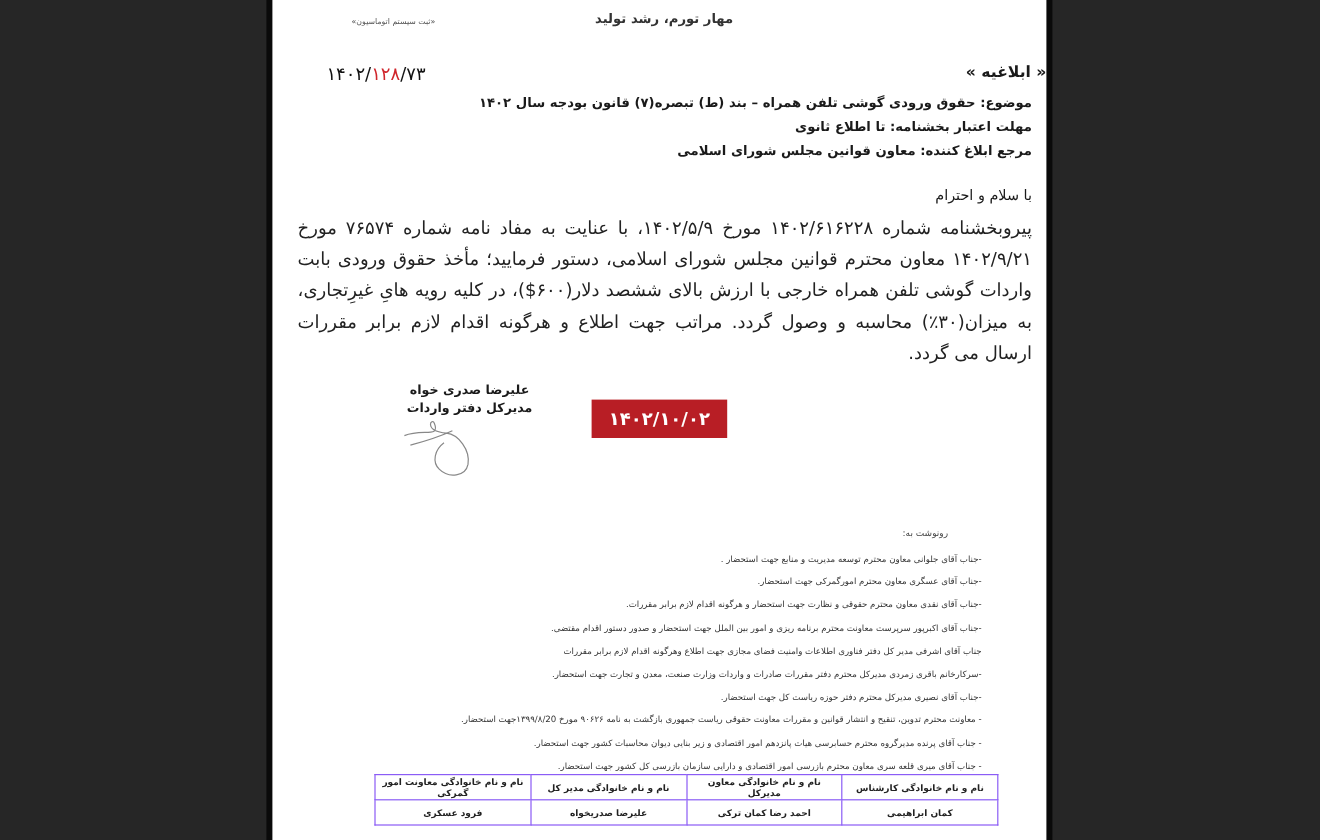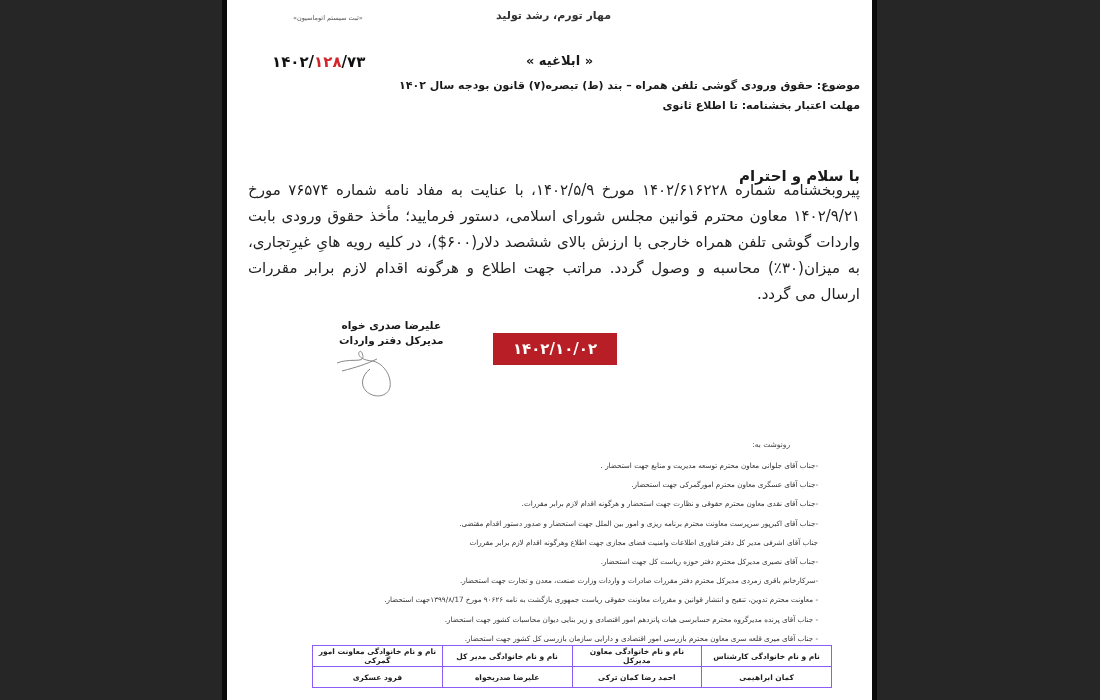--- a/index.html
+++ b/index.html
@@ -16,37 +16,37 @@
   .page {
     position: absolute; left: 227px; top: 0; width: 645px; height: 700px;
     background: #ffffff;
     color: #1a1a1a;
     direction: rtl;
     overflow: hidden;
   }
   .abs { position: absolute; white-space: nowrap; }
   .slogan { top: 9px; left: 0; right: 0; text-align: center; font-size: 11px; font-weight: bold; color: #333; padding-left: 8px;}
   .system-note { top: 14px; left: 66px; font-size: 6.5px; color: #555; }
-  .title { top: 53px; left: 0; right: 0; text-align: center; font-size: 13px; font-weight: bold; padding-left: 20px; }
-  .refnum { top: 53px; left: 45px; font-size: 15px; font-weight: bold; direction: ltr; color: #111; letter-spacing: 0.5px;}
+  .title { top: 53px; left: 0; right: 0; font-size: 13px; font-weight: bold; padding-left: 20px; }
+  .refnum { top: 53px; left: 45px; font-size: 15px; font-weight: normal; direction: ltr; color: #111; letter-spacing: 0.5px;}
   .refnum .red { color: #d0262c; }
   .meta { right: 12px; font-size: 11px; font-weight: bold; }
   .meta.m1 { top: 79px; }
   .meta.m2 { top: 99px; }
   .meta.m3 { top: 119px; }
-  .greeting { top: 167px; right: 12px; font-size: 15px; font-weight: bold; }
+  .greeting { top: 156px; right: 12px; font-size: 12px; font-weight: normal; }
   .body-text {
     position: absolute; top: 177px; right: 12px; width: 612px;
     font-size: 15px; line-height: 26px; text-align: justify;
     color: #222; white-space: normal;
   }
   .signer { top: 318px; left: 95px; text-align: center; font-size: 10.5px; font-weight: bold; line-height: 15px; margin-left: 17px; }
   .signature { top: 345px; left: 95px; width: 110px; height: 55px; }
   .date-stamp {
-    top: 333px; left: 266px; width: 124px; height: 32px;
+    top: 333px; left: 266px; width: 113px; height: 32px;
     background: #b81e25; color: #fff; font-size: 15px; font-weight: bold;
     display: flex; align-items: center; justify-content: center; direction: ltr;
   }
   .cc-title { top: 440px; right: 82px; font-size: 7.5px; color: #444; }
   .cc-list { position: absolute; top: 456px; right: 54px; font-size: 7.2px; color: #333; line-height: 19.2px; }
   .cc-list div { white-space: nowrap; }
   .sig-table {
     position: absolute; top: 645px; right: 40px; width: 520px;
     border-collapse: collapse; font-size: 7.5px; font-weight: bold; color: #222;
   }
@@ -60,20 +60,21 @@
 <div class="page">
 
   <div class="abs slogan">مهار تورم، رشد تولید</div>
   <div class="abs system-note">«ثبت سیستم اتوماسیون»</div>
 
   <div class="abs title">« ابلاغیه »</div>
   <div class="abs refnum"><span>۱۴۰۲/</span><span class="red">۱۲۸</span><span>/۷۳</span></div>
 
   <div class="abs meta m1">موضوع: حقوق ورودی گوشی تلفن همراه – بند (ط) تبصره(۷) قانون بودجه سال ۱۴۰۲</div>
   <div class="abs meta m2">مهلت اعتبار بخشنامه: تا اطلاع ثانوی</div>
+  <div class="abs meta m3">مرجع ابلاغ کننده: معاون قوانین مجلس شورای اسلامی</div>
 
   <div class="abs greeting">با سلام و احترام</div>
   <div class="body-text">پیروبخشنامه شماره ۱۴۰۲/۶۱۶۲۲۸ مورخ ۱۴۰۲/۵/۹، با عنایت به مفاد نامه شماره ۷۶۵۷۴ مورخ ۱۴۰۲/۹/۲۱ معاون محترم قوانین مجلس شورای اسلامی، دستور فرمایید؛ مأخذ حقوق ورودی بابت واردات گوشی تلفن همراه خارجی با ارزش بالای ششصد دلار(۶۰۰$)، در کلیه رویه هایِ غیرِتجاری، به میزان(۳۰٪) محاسبه و وصول گردد. مراتب جهت اطلاع و هرگونه اقدام لازم برابر مقررات ارسال می گردد.</div>
 
   <div class="abs signer">
     <div>علیرضا صدری خواه</div>
     <div>مدیرکل دفتر واردات</div>
   </div>
   <svg class="abs signature" viewBox="0 0 110 55">
     <path d="M15 18 C30 12, 45 20, 40 8 C38 2, 30 14, 50 16 C60 17, 70 30, 68 42 C66 52, 52 54, 44 46 C38 40, 40 30, 48 24 M20 26 C35 22, 42 20, 55 14" fill="none" stroke="#888" stroke-width="1"></path>
@@ -81,23 +82,23 @@
 
   <div class="abs date-stamp">۱۴۰۲/۱۰/۰۲</div>
 
   <div class="abs cc-title">رونوشت به:</div>
   <div class="cc-list">
     <div>-جناب آقای جلوانی معاون محترم توسعه مدیریت و منابع جهت استحضار .</div>
     <div>-جناب آقای عسگری معاون محترم امورگمرکی جهت استحضار.</div>
     <div>-جناب آقای نقدی معاون محترم حقوقی و نظارت جهت استحضار و هرگونه اقدام لازم برابر مقررات.</div>
     <div>-جناب آقای اکبرپور سرپرست معاونت محترم برنامه ریزی و امور بین الملل جهت استحضار و صدور دستور اقدام مقتضی.</div>
     <div>جناب آقای اشرفی مدیر کل دفتر فناوری اطلاعات وامنیت فضای مجازی جهت اطلاع وهرگونه اقدام لازم برابر مقررات</div>
+    <div>-سرکارخانم باقری زمردی مدیرکل محترم دفتر مقررات صادرات و واردات وزارت صنعت، معدن و تجارت جهت استحضار.</div>
     <div>-جناب آقای نصیری مدیرکل محترم دفتر حوزه ریاست کل جهت استحضار.</div>
-    <div>-سرکارخانم باقری زمردی مدیرکل محترم دفتر مقررات صادرات و واردات وزارت صنعت، معدن و تجارت جهت استحضار.</div>
-    <div>- معاونت محترم تدوین، تنقیح و انتشار قوانین و مقررات معاونت حقوقی ریاست جمهوری بازگشت به نامه ۹۰۶۲۶ مورخ ۱۳۹۹/۸/17جهت استحضار.</div>
+    <div>- معاونت محترم تدوین، تنقیح و انتشار قوانین و مقررات معاونت حقوقی ریاست جمهوری بازگشت به نامه ۹۰۶۲۶ مورخ ۱۳۹۹/۸/20جهت استحضار.</div>
     <div>- جناب آقای پرنده مدیرگروه محترم حسابرسی هیات پانزدهم امور اقتصادی و زیر بنایی دیوان محاسبات کشور جهت استحضار.</div>
     <div>- جناب آقای میری قلعه سری معاون محترم بازرسی امور اقتصادی و دارایی سازمان بازرسی کل کشور جهت استحضار.</div>
   </div>
 
   <table class="sig-table">
     <tbody>
         <tr>
       <td>نام و نام خانوادگی کارشناس</td>
       <td>نام و نام خانوادگی معاون مدیرکل</td>
       <td>نام و نام خانوادگی مدیر کل</td>

